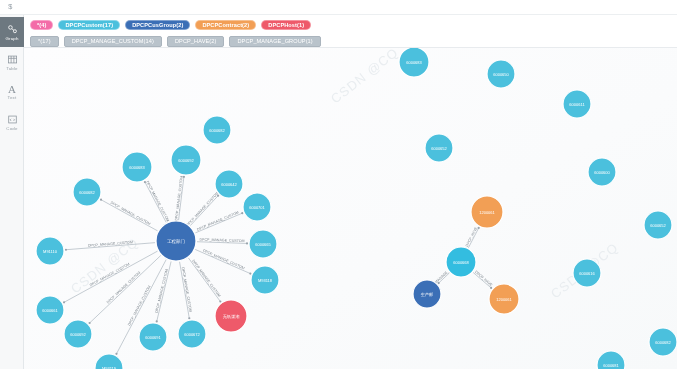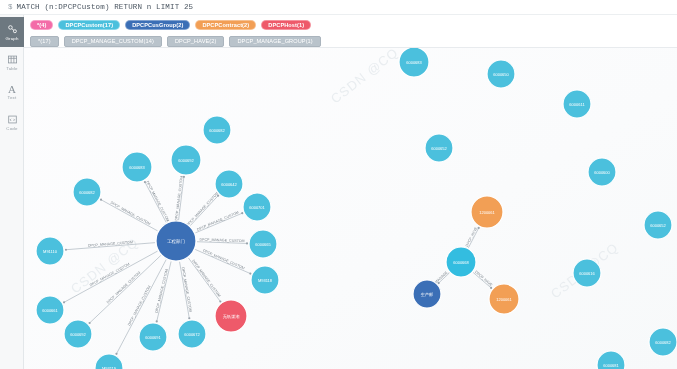--- a/index.html
+++ b/index.html
@@ -98,21 +98,20 @@
     pointer-events: none;
   }
 </style>
 </head>
 <body>
 
 <div id="app">
 
   <div class="query-bar">
     <span class="query-prompt">$</span>
-    <span class="query-text">MATCH (n:DPCPCustom) RETURN n LIMIT 25</span>
   </div>
 
   <div class="legend">
     <div class="legend-row" id="legend-nodes">
         <span class="pill" style="background: rgb(243, 108, 168);">*(4)</span>
         <span class="pill" style="background: rgb(75, 192, 221);">DPCPCustom(17)</span>
         <span class="pill" style="background: rgb(59, 111, 182);">DPCPCusGroup(2)</span>
         <span class="pill" style="background: rgb(242, 159, 85);">DPCPContract(2)</span>
         <span class="pill" style="background: rgb(238, 90, 106);">DPCPHost(1)</span>
       </div>

